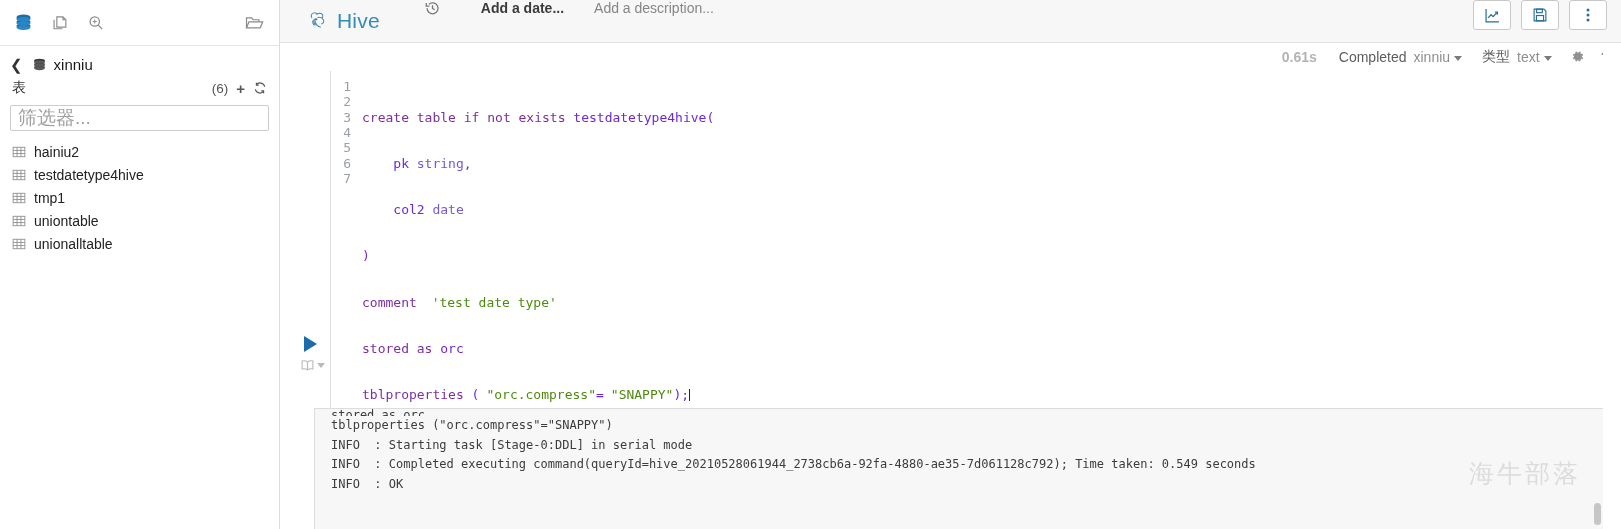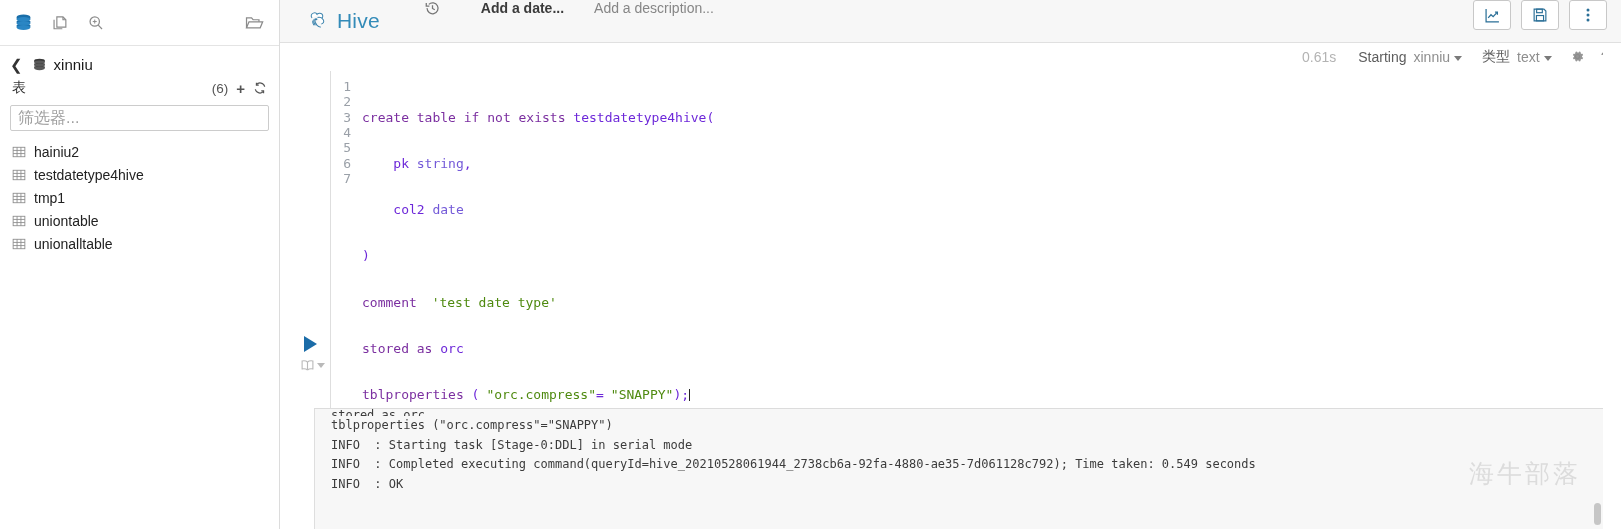--- a/index.html
+++ b/index.html
@@ -48,21 +48,21 @@
   .sb-tables-hdr .lbl { font-size: 14px; color: #333; flex: 1; }
   .sb-tables-hdr .cnt { font-size: 13.5px; color: #555; }
   .sb-plus { color: #555; font-size: 15px; line-height: 1; cursor: pointer; font-weight: 600;}
   .sb-refresh { color: #555; cursor: pointer; display:inline-flex; }
 
   .sb-filter-wrap { padding: 4px 10px 6px 10px; }
   .sb-filter {
     width: 100%; height: 26px;
     border: 1px solid #ccc; border-radius: 2px;
     padding: 2px 7px;
-    font-size: 16px;
+    font-size: 19px;
     color: #333;
     outline: none;
     background: #fff;
     font-family: "Liberation Sans", "DejaVu Sans", sans-serif;
   }
   .sb-filter::placeholder { color: #a0a0a0; }
 
   .sb-list { padding: 3px 0 0 0; overflow: hidden; }
   .sb-item {
     display: flex; align-items: center; gap: 8px;
@@ -100,21 +100,21 @@
   }
 
   
   .statusbar {
     height: 30px;
     display: flex; align-items: center; justify-content: flex-end;
     padding-right: 12px; gap: 0;
     font-size: 14px;
     background: #fff;
   }
-  .st-time { color: #b3b3b3; margin-right: 22px; }
+  .st-time { color: #b3b3b3; margin-right: 22px; font-weight: bold; }
   .st-lbl { color: #5d5d5d; margin-right: 7px; }
   .st-val { color: #8e8e8e; cursor: pointer; }
   .caret { display: inline-block; width: 0; height: 0; margin-left: 4px;
            border-left: 4px solid transparent; border-right: 4px solid transparent;
            border-top: 5px solid #7a7a7a; vertical-align: middle; }
   .st-gap { width: 20px; }
   .st-ic { color: #8b8b8b; margin-left: 18px; cursor: pointer; display:inline-flex; align-items:center;}
   .st-help { color: #8b8b8b; margin-left: 16px; cursor: pointer; font-size: 15px; }
 
   
@@ -395,21 +395,21 @@
             <circle cx="3" cy="4" r="1.5" fill="#2a6f97"></circle>
             <circle cx="3" cy="9" r="1.5" fill="#2a6f97"></circle>
             <circle cx="3" cy="14" r="1.5" fill="#2a6f97"></circle>
           </svg>
         </span>
       </span>
     </div>
 
     <div class="statusbar">
       <span class="st-time">0.61s</span>
-      <span class="st-lbl">Starting</span>
+      <span class="st-lbl">Completed</span>
       <span class="st-val">
         <span>xinniu</span><i class="caret"></i>
       </span>
       <span class="st-gap"></span>
       <span class="st-lbl">类型</span>
       <span class="st-val">
         <span>text</span><i class="caret"></i>
       </span>
       <span class="st-ic">
         <svg width="15" height="15" viewBox="0 0 16 16" fill="#8b8b8b">

